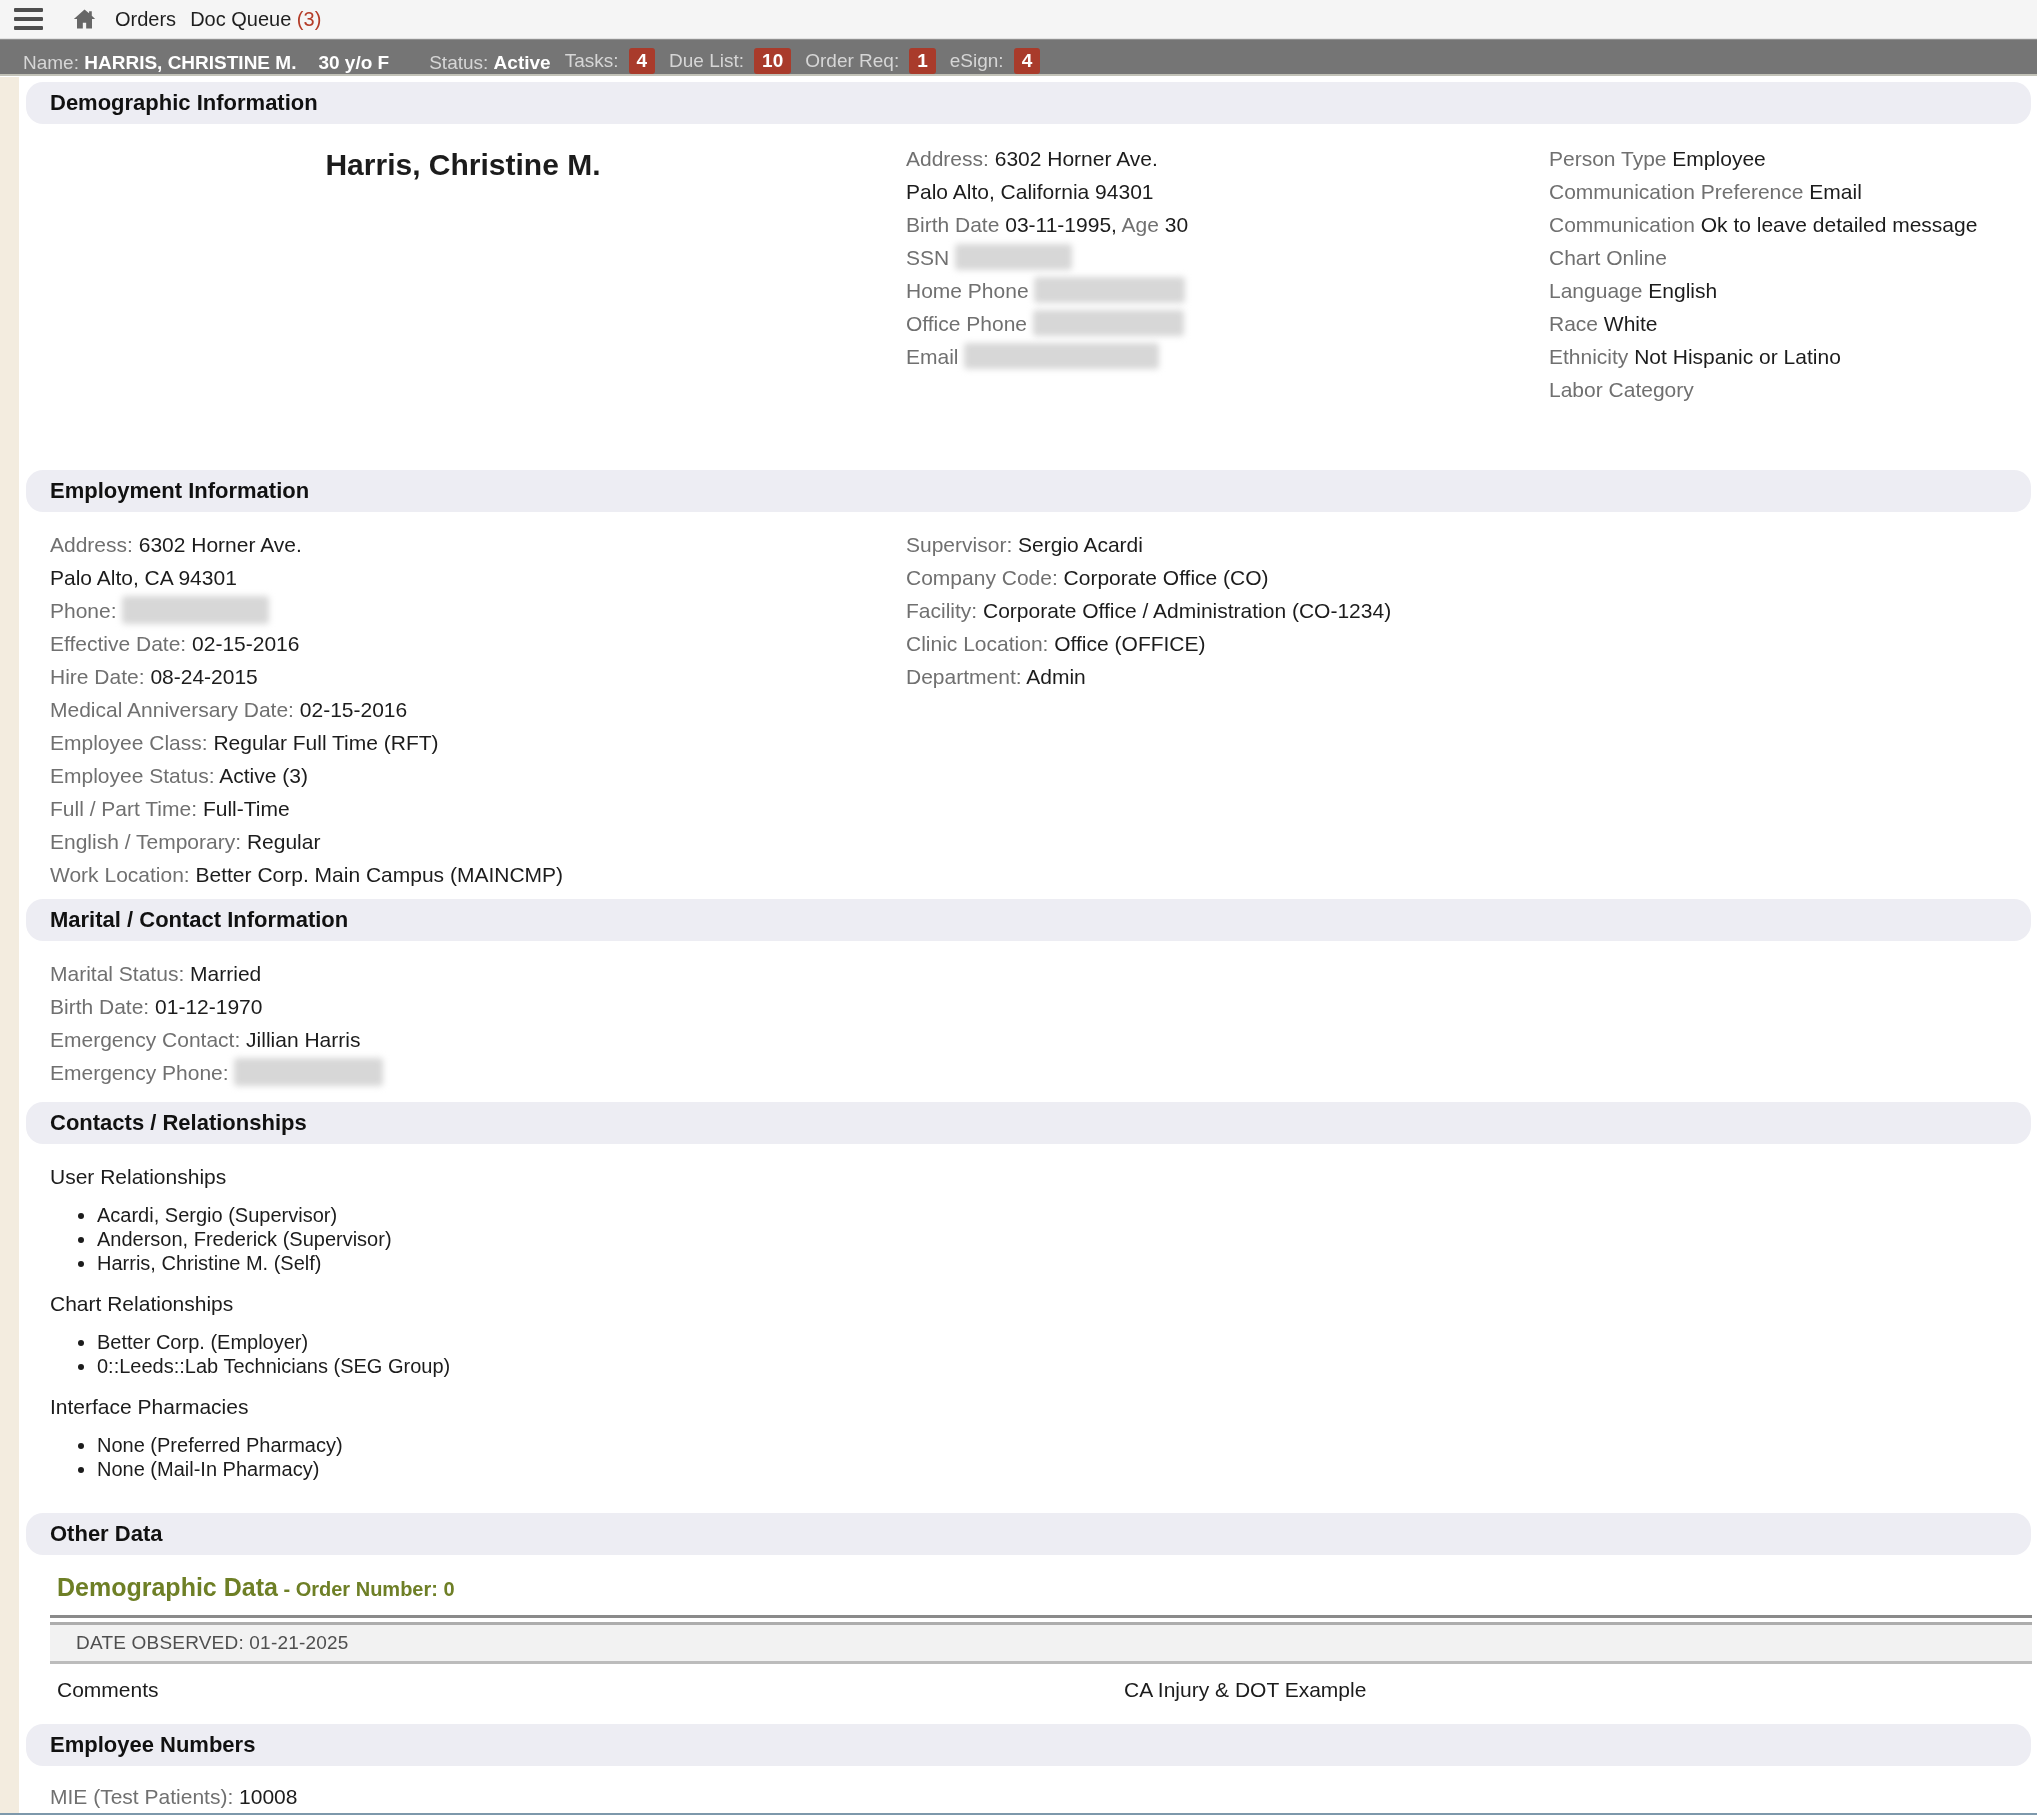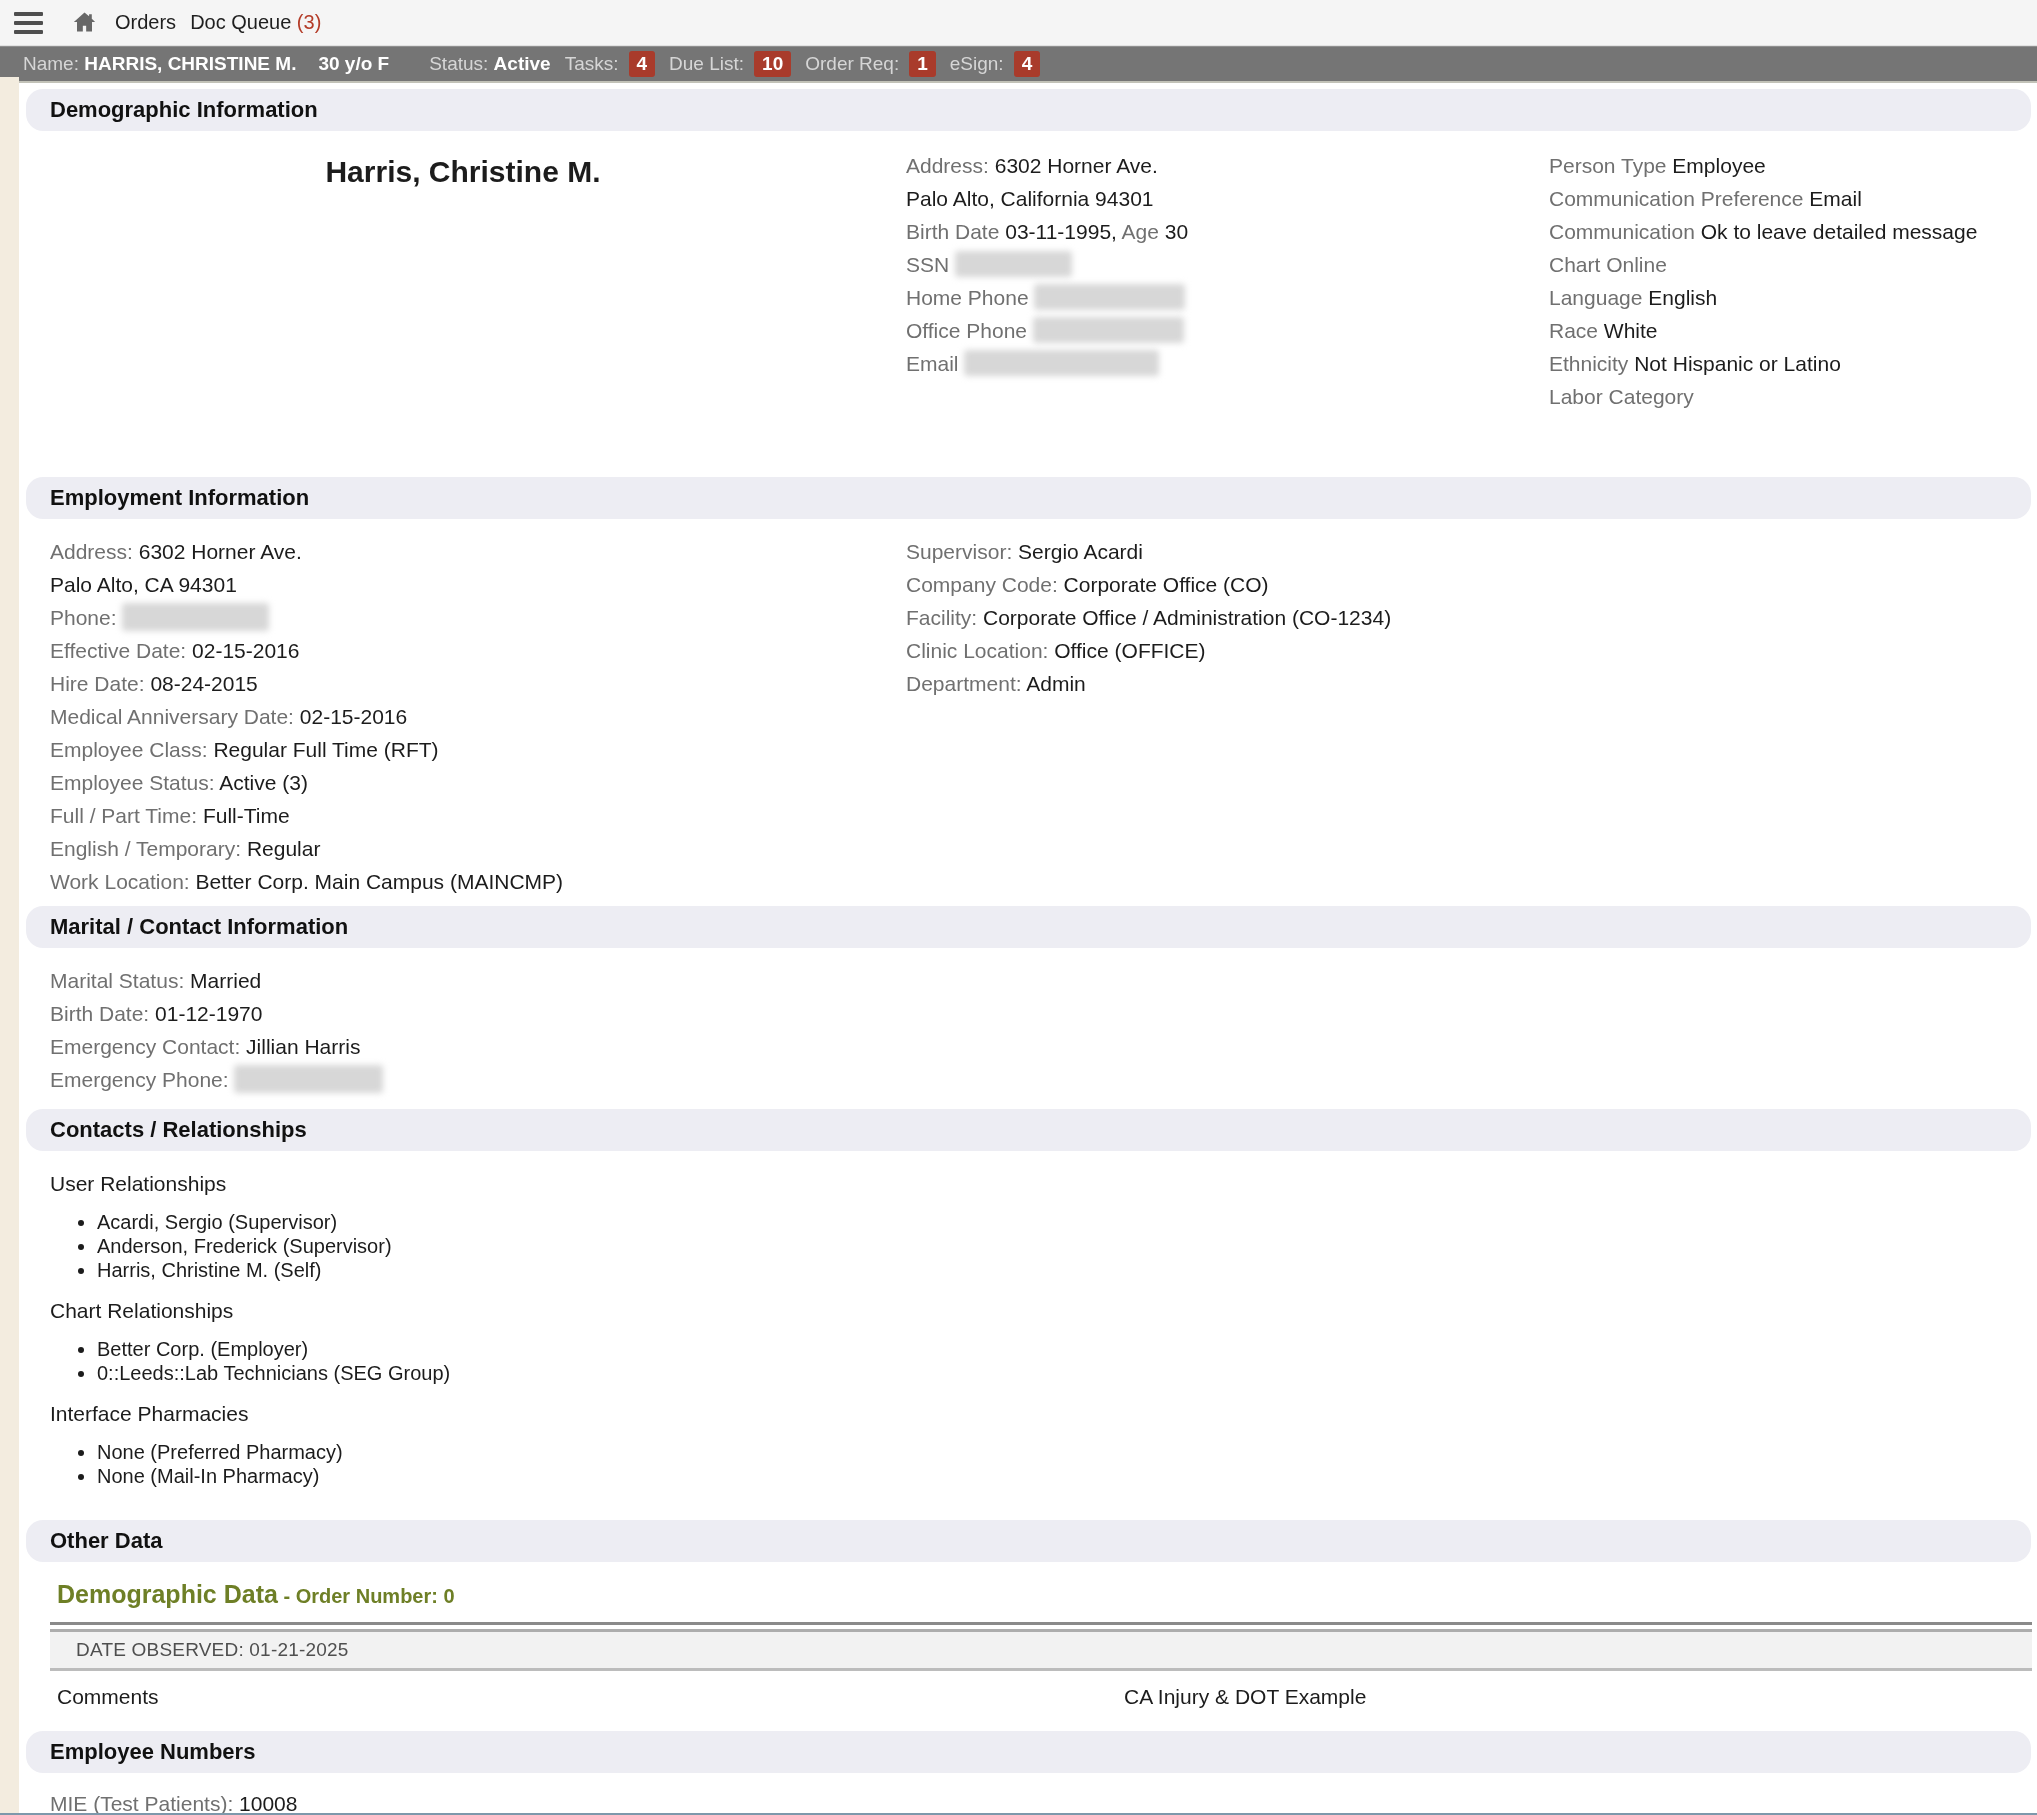--- a/index.html
+++ b/index.html
@@ -2,32 +2,32 @@
 <html><head>
 <meta charset="utf-8">
 <style>
   html,body{margin:0;padding:0}
   body{
     width:2038px;height:1816px;overflow:hidden;background:#fff;
     font-family:"Liberation Sans","DejaVu Sans",sans-serif;color:#1c1c1c;
     position:relative;box-sizing:border-box;border-bottom:3px solid #7d98ab;
   }
   
-  .topnav{height:46px;background:#f5f5f5;border-bottom:1px solid #e2e2e2;
+  .topnav{height:39px;background:#f5f5f5;border-bottom:1px solid #e2e2e2;
     display:flex;align-items:center;padding-left:14px;box-sizing:border-box}
   .burger{width:29px;display:flex;flex-direction:column;gap:5px;cursor:pointer}
   .burger div{height:4px;background:#4e4e4e;border-radius:1px}
   .home-icon{margin-left:28px;cursor:pointer;display:flex;align-items:center}
   .nav-item{font-size:20px;color:#1f1f1f;cursor:pointer}
   .nav-item.first{margin-left:17px}
   .nav-item+.nav-item{margin-left:14px}
   .count-red{color:#b43c28}
   
   .patientbar{height:37px;background:#757575;border-top:1px solid #8f8f8f;border-bottom:2px solid #c2c2b8;
-    box-sizing:border-box;display:flex;align-items:center;font-size:19px;padding-left:23px;white-space:pre}
+    box-sizing:border-box;display:flex;align-items:flex-end;font-size:19px;padding-left:23px;white-space:pre}
   .pb-label{color:#d6d6d6}
   .pb-strong{color:#fff;font-weight:bold}
   .pb-age{color:#fff;font-weight:bold;margin-left:22px}
   .pb-gap{display:inline-block;width:40px}
   .badge{background:#a93b2b;color:#fff;font-weight:bold;padding:2px 8px;border-radius:3px;margin-left:10px;font-size:19px}
   .pb-counter{display:flex;align-items:center;margin-left:14px}
   
   .left-strip{position:absolute;left:0;top:77px;bottom:0;width:19px;background:#f3ecdf}
   .content{margin-left:19px}
   .section-header{background:#ededf3;border-radius:17px;margin:0 7px 0 7px;

